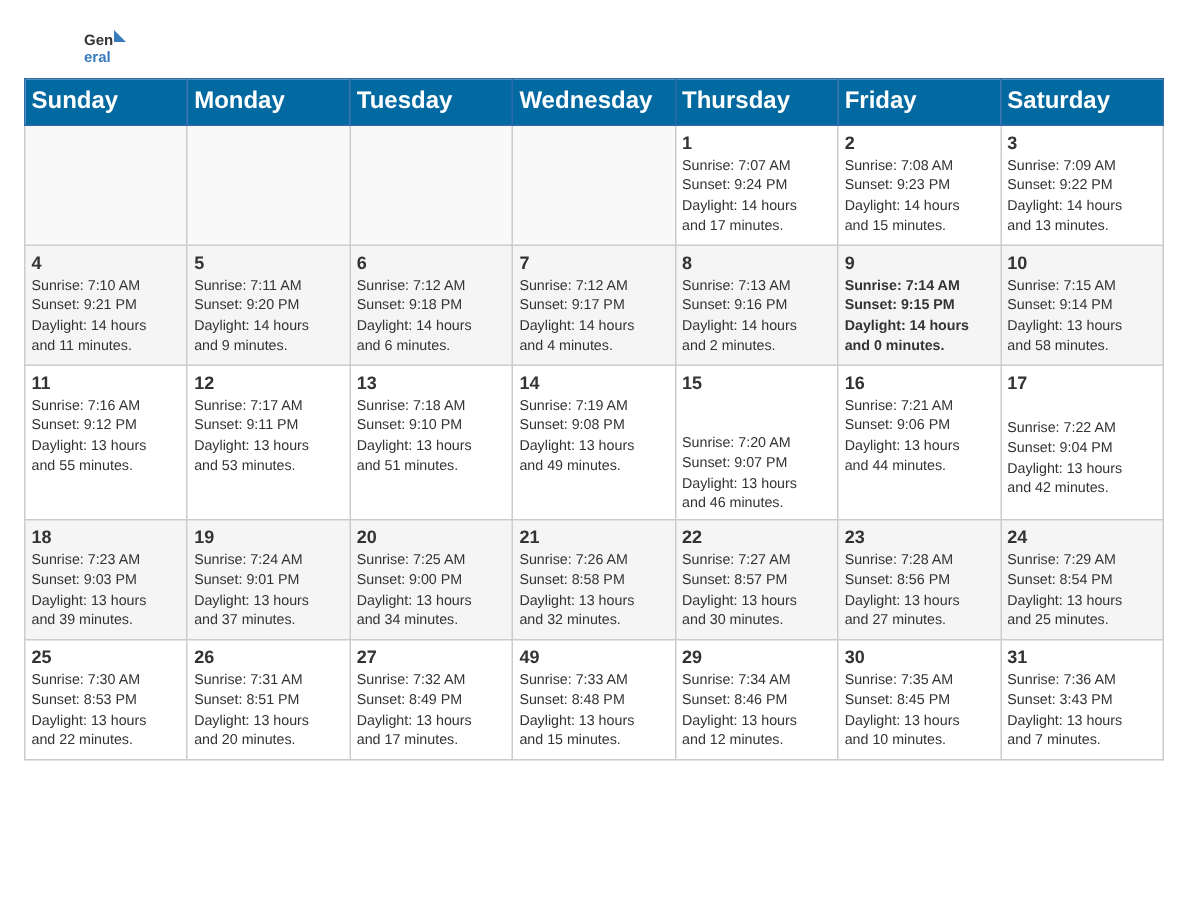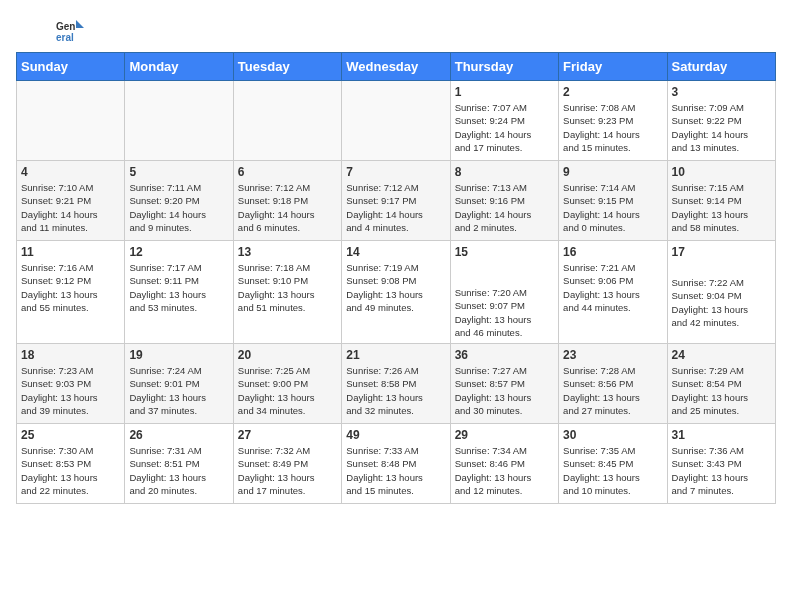--- a/index.html
+++ b/index.html
@@ -38,23 +38,23 @@
       font-size: 15px;
       color: #333;
       font-weight: bold;
     }
     table {
       width: 100%;
       border-collapse: collapse;
       table-layout: fixed;
     }
     thead tr th {
-      background-color: #3b82f6;
+      background-color: #0369a1;
       color: #fff;
-      font-size: 13px;
+      font-size: 16px;
       font-weight: bold;
       padding: 6px 4px;
       text-align: left;
       border: 1px solid #2c6aaa;
     }
     tbody tr td {
       border: 1px solid #ccc;
       vertical-align: top;
       padding: 4px 4px;
       font-size: 10px;
@@ -174,21 +174,21 @@
         </td>
         <td>
           <span class="day-number">8</span>
           <div class="day-info" style="white-space: pre-line;">Sunrise: 7:13 AM
 Sunset: 9:16 PM
 Daylight: 14 hours
 and 2 minutes.</div>
         </td>
         <td>
           <span class="day-number">9</span>
-          <div class="day-info" style="white-space: pre-line;">Sunrise: 7:14 AM
+          <div class="day-info" style="white-space: pre-line; font-weight: bold;">Sunrise: 7:14 AM
 Sunset: 9:15 PM
 Daylight: 14 hours
 and 0 minutes.</div>
         </td>
         <td>
           <span class="day-number">10</span>
           <div class="day-info" style="white-space: pre-line;">Sunrise: 7:15 AM
 Sunset: 9:14 PM
 Daylight: 13 hours
 and 58 minutes.</div>
@@ -268,21 +268,21 @@
 and 34 minutes.</div>
         </td>
         <td>
           <span class="day-number">21</span>
           <div class="day-info" style="white-space: pre-line;">Sunrise: 7:26 AM
 Sunset: 8:58 PM
 Daylight: 13 hours
 and 32 minutes.</div>
         </td>
         <td>
-          <span class="day-number">36</span>
+          <span class="day-number">22</span>
           <div class="day-info" style="white-space: pre-line;">Sunrise: 7:27 AM
 Sunset: 8:57 PM
 Daylight: 13 hours
 and 30 minutes.</div>
         </td>
         <td>
           <span class="day-number">23</span>
           <div class="day-info" style="white-space: pre-line;">Sunrise: 7:28 AM
 Sunset: 8:56 PM
 Daylight: 13 hours

